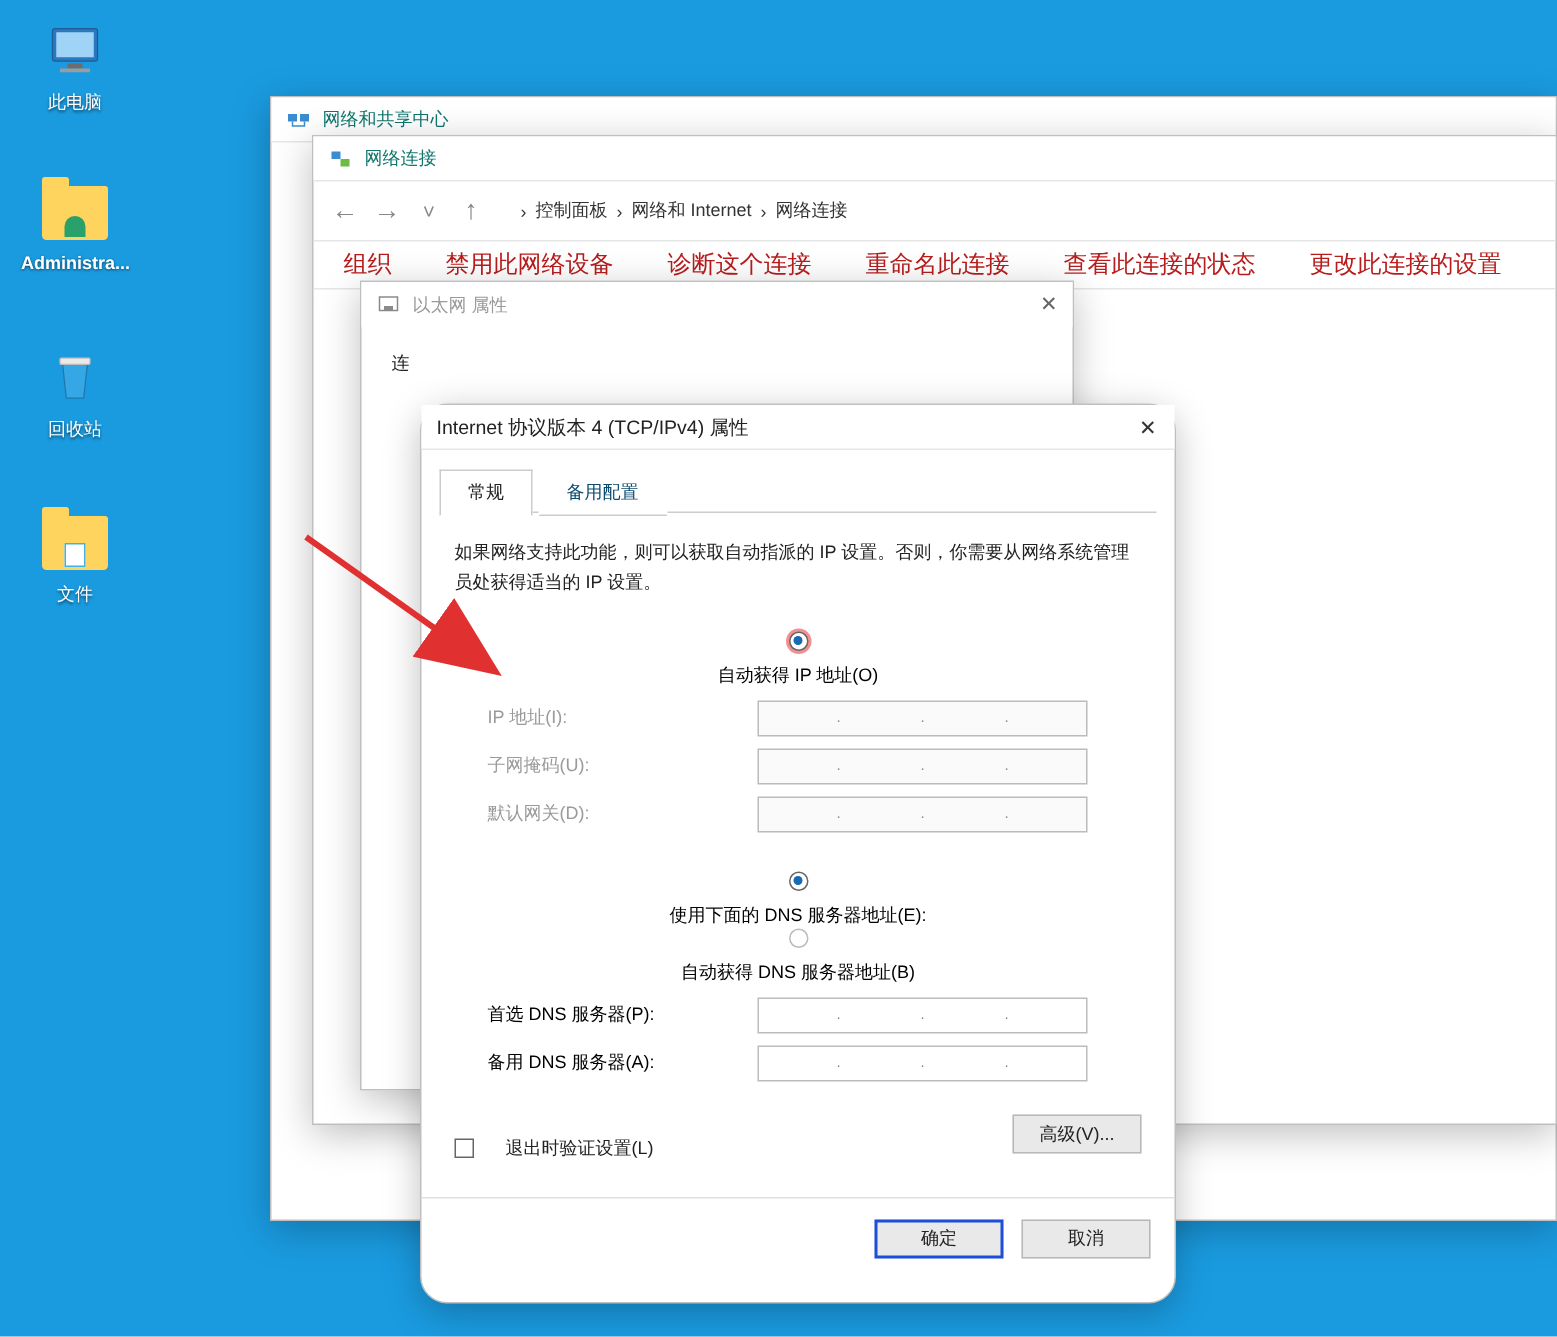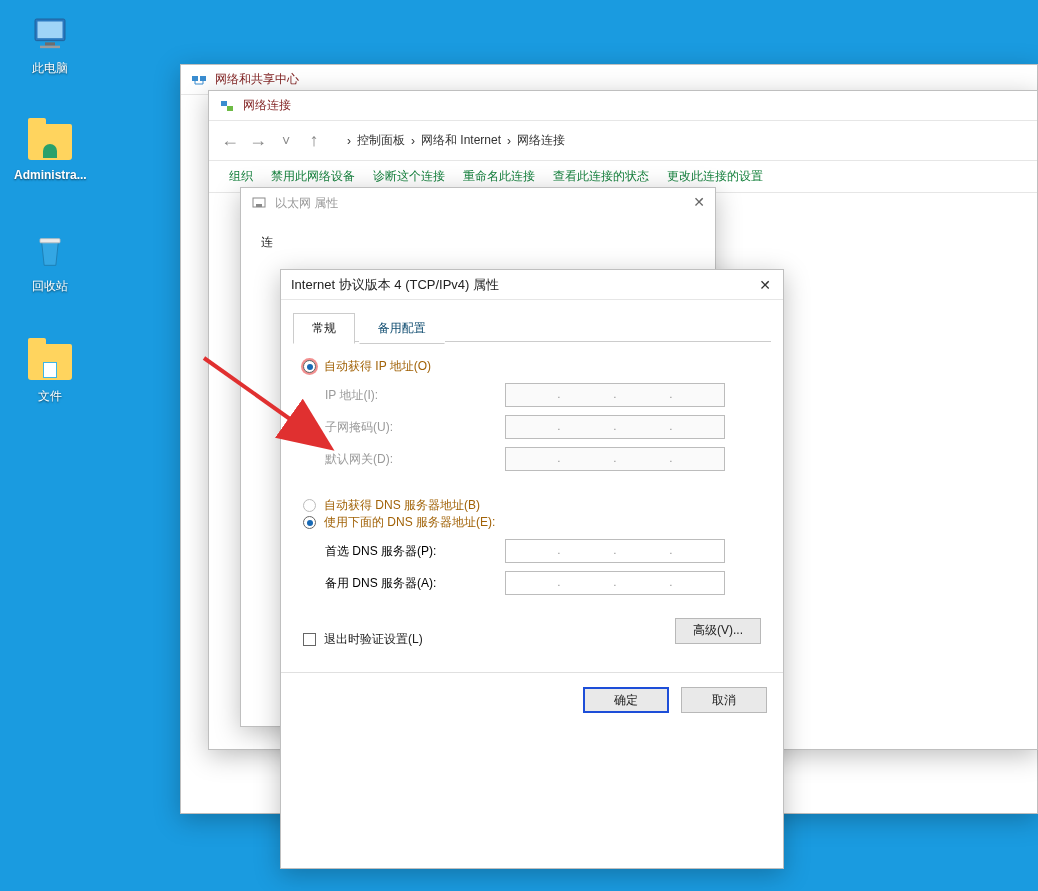--- a/index.html
+++ b/index.html
@@ -36,66 +36,66 @@
     position: absolute;
     background: #fff;
     border: 1px solid #bfbfbf;
     box-shadow: 0 6px 24px rgba(0,0,0,.25);
   }
   .titlebar {
     height: 30px;
     display: flex; align-items: center;
     padding: 0 10px;
     background: #fff;
-    color: #7f1d1d;
+    color: #0f766e;
     font-size: 12px;
     border-bottom: 1px solid #e6e6e6;
   }
   .titlebar .tb-icon { width:16px; height:16px; margin-right:8px; display:flex; align-items:center; justify-content:center; }
   .titlebar .tb-icon svg { width:16px; height:16px; }
 
   
   #win-share { left:180px; top:64px; width:858px; height:750px; }
   #win-conn  { left:208px; top:90px; width:830px; height:660px; background:#fff; }
   #win-conn .addrbar { height:40px; display:flex; align-items:center; padding:0 8px; border-bottom:1px solid #e6e6e6; }
   #win-conn .navbtn { width:26px; height:26px; border-radius:4px; color:#888; display:flex; align-items:center; justify-content:center; margin-right:2px; font-size:18px; }
   #win-conn .breadcrumb { margin-left:8px; color:#333; font-size:12px; display:flex; align-items:center; gap:6px; }
-  #win-conn .toolbar { height:32px; display:flex; align-items:center; gap:18px; padding:0 20px; color:#15803d; font-size:12px; border-bottom:1px solid #e6e6e6; }
+  #win-conn .toolbar { height:32px; display:flex; align-items:center; gap:36px; padding:0 20px; color:#b91c1c; font-size:16px; border-bottom:1px solid #e6e6e6; }
 
   
   #win-eth { left:240px; top:187px; width:476px; height:540px; background:#fff; }
   #win-eth .titlebar { color:#999; border-bottom:none; }
   #win-eth .close-x { position:absolute; right:10px; top:6px; color:#666; font-size:14px; }
   #win-eth .tabstrip { margin:8px 10px 0; border-bottom:1px solid #ccc; height:28px; }
   #win-eth .tab { display:inline-block; padding:5px 16px; border:1px solid #ccc; border-bottom-color:#fff; background:#fff; font-size:12px; position:relative; top:1px; }
   #win-eth .content-label { margin:16px 20px 4px; font-size:12px; color:#222; }
 
   
-  #win-ipv4 { left:280px; top:269px; width:504px; height:600px; background:#fff; }
+  #win-ipv4 { left:280px; top:269px; width:504px; height:600px; background:#fff;border-radius:18px; }
   #win-ipv4 .titlebar { color:#222; font-size:13px; }
   #win-ipv4 .close-x { position:absolute; right:12px; top:7px; color:#333; font-size:14px; cursor:pointer; }
   #win-ipv4 .tabstrip { margin:12px 12px 0; border-bottom:1px solid #ccc; height:30px; }
   #win-ipv4 .tab { display:inline-block; padding:6px 18px; border:1px solid #ccc; border-bottom:1px solid #fff; background:#fff; font-size:12px; position:relative; top:1px; color:#222; }
   #win-ipv4 .tab.inactive { border:1px solid transparent; border-bottom:1px solid #ccc; color:#0c4a6e; }
   #win-ipv4 .body { padding:16px 22px 10px; }
   #win-ipv4 .desc { font-size:12px; color:#222; line-height:1.7; margin-bottom:22px; }
-  .radio-row { display:flex; align-items:center; gap:8px; font-size:12px; color:#a16207; margin:0 0; }
+  .radio-row { display:flex; align-items:center; gap:8px; font-size:12px; color:#000000; margin:0 0;flex-direction:column; }
   .radio-row.disabled .radio { border-color:#bbb; }
   .radio { width:13px; height:13px; border:1px solid #666; border-radius:50%; display:inline-flex; align-items:center; justify-content:center; background:#fff; }
   .radio.sel::after { content:""; width:6px; height:6px; background:#1769b5; border-radius:50%; }
   .highlight-radio { box-shadow: 0 0 0 2px rgba(234,70,70,.6); }
   .field-row { display:flex; align-items:center; margin:8px 0 8px 22px; }
   .field-row .lbl { width:180px; font-size:12px; }
   .field-row .lbl.disabled { color:#9a9a9a; }
   .ipbox { flex:1; max-width:220px; height:24px; border:1px solid #bcbcbc; background:#fafafa; position:relative; display:flex; }
   .ipbox.enabled { background:#fff; }
   .ipbox .seg { flex:1; text-align:center; font-size:12px; line-height:22px; }
   .ipbox .dot { width:6px; text-align:center; color:#888; font-size:10px; line-height:22px; }
   .section-gap { height:18px; }
-  .checkbox-row { display:flex; align-items:center; gap:8px; font-size:12px; color:#222; margin-top:18px; }
+  .checkbox-row { display:flex; align-items:center; gap:21px; font-size:12px; color:#222; margin-top:18px; }
   .chk { width:13px; height:13px; border:1px solid #666; background:#fff; }
   .btn { display:inline-flex; align-items:center; justify-content:center; min-width:86px; height:26px; padding:0 14px; font-size:12px; background:#e9e9e9; border:1px solid #b8b8b8; color:#222;text-align:right; }
   .btn.default { border:2px solid #1d4ed8; }
   #win-ipv4 .adv-row { display:flex; justify-content:space-between; align-items:center; margin-top:18px; }
   #win-ipv4 .footer { display:flex; justify-content:flex-end; gap:12px; padding:14px 16px; border-top:1px solid #e0e0e0; margin-top:14px; }
 
   
   .arrow-ann { position:absolute; left:200px; top:354px; width:150px; height:110px; pointer-events:none; }
   .arrow-ann svg { width:100%; height:100%; overflow:visible; }
 </style>
@@ -212,20 +212,21 @@
 <div class="win" id="win-ipv4">
   <div class="titlebar">
     <span>Internet 协议版本 4 (TCP/IPv4) 属性</span>
     <span class="close-x">✕</span>
   </div>
   <div class="tabstrip">
     <div class="tab">常规</div>
     <div class="tab inactive">备用配置</div>
   </div>
   <div class="body">
+    <div class="desc">如果网络支持此功能，则可以获取自动指派的 IP 设置。否则，你需要从网络系统管理员处获得适当的 IP 设置。</div>
 
     <div class="radio-row">
       <span class="radio sel highlight-radio"></span>
       <span>自动获得 IP 地址(O)</span>
     </div>
     <div class="field-row">
       <span class="lbl disabled">IP 地址(I):</span>
       <div class="ipbox">
           <span class="seg"></span>
           <span class="dot">.</span>
@@ -256,27 +257,27 @@
           <span class="seg"></span>
           <span class="dot">.</span>
           <span class="seg"></span>
           <span class="dot">.</span>
           <span class="seg"></span>
         </div>
     </div>
 
     <div class="section-gap"></div>
 
+    <div class="radio-row">
+      <span class="radio sel"></span>
+      <span>使用下面的 DNS 服务器地址(E):</span>
+    </div>
     <div class="radio-row disabled">
       <span class="radio"></span>
       <span>自动获得 DNS 服务器地址(B)</span>
-    </div>
-    <div class="radio-row">
-      <span class="radio sel"></span>
-      <span>使用下面的 DNS 服务器地址(E):</span>
     </div>
     <div class="field-row">
       <span class="lbl">首选 DNS 服务器(P):</span>
       <div class="ipbox enabled">
           <span class="seg"></span>
           <span class="dot">.</span>
           <span class="seg"></span>
           <span class="dot">.</span>
           <span class="seg"></span>
           <span class="dot">.</span>

